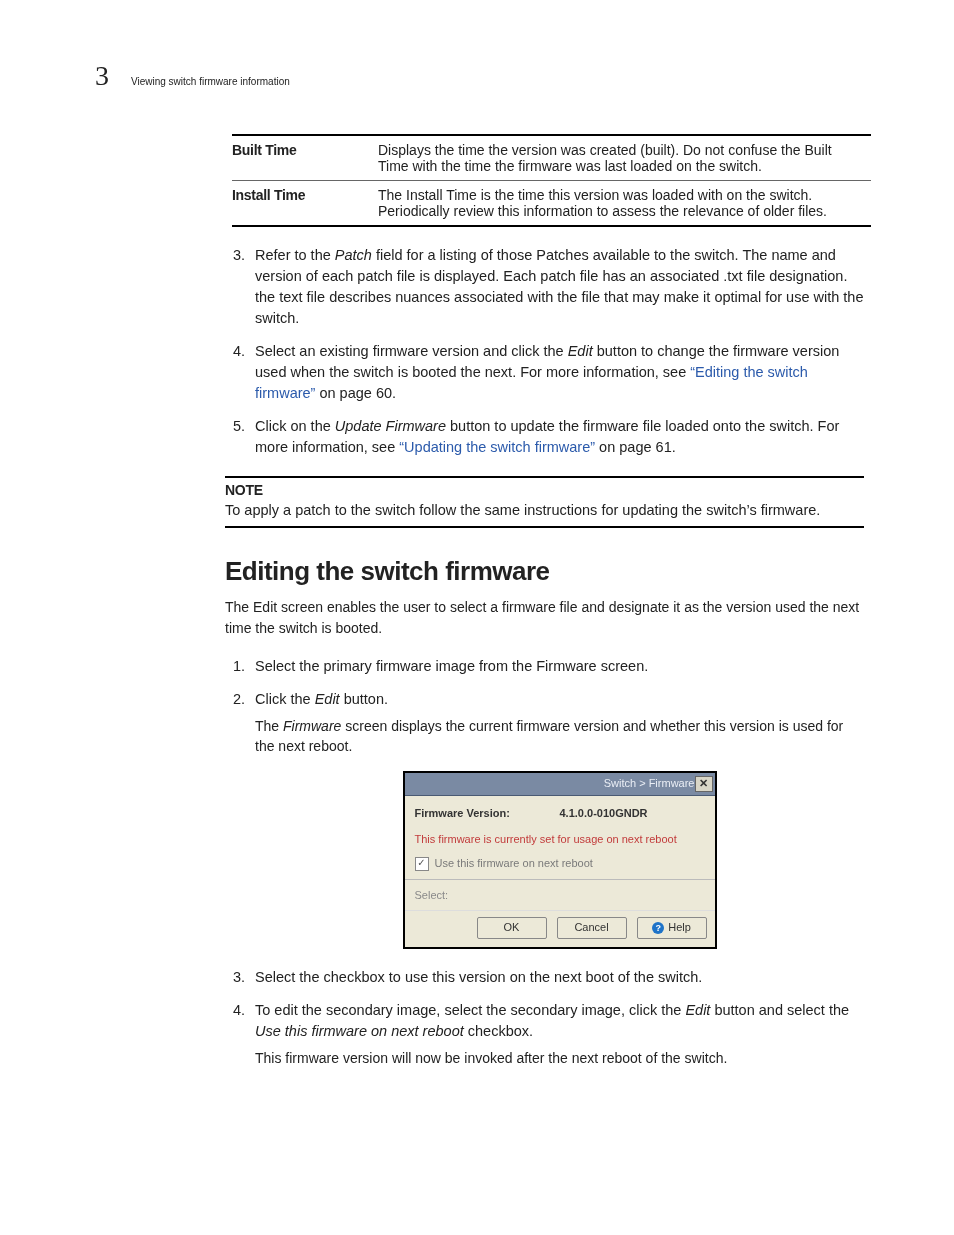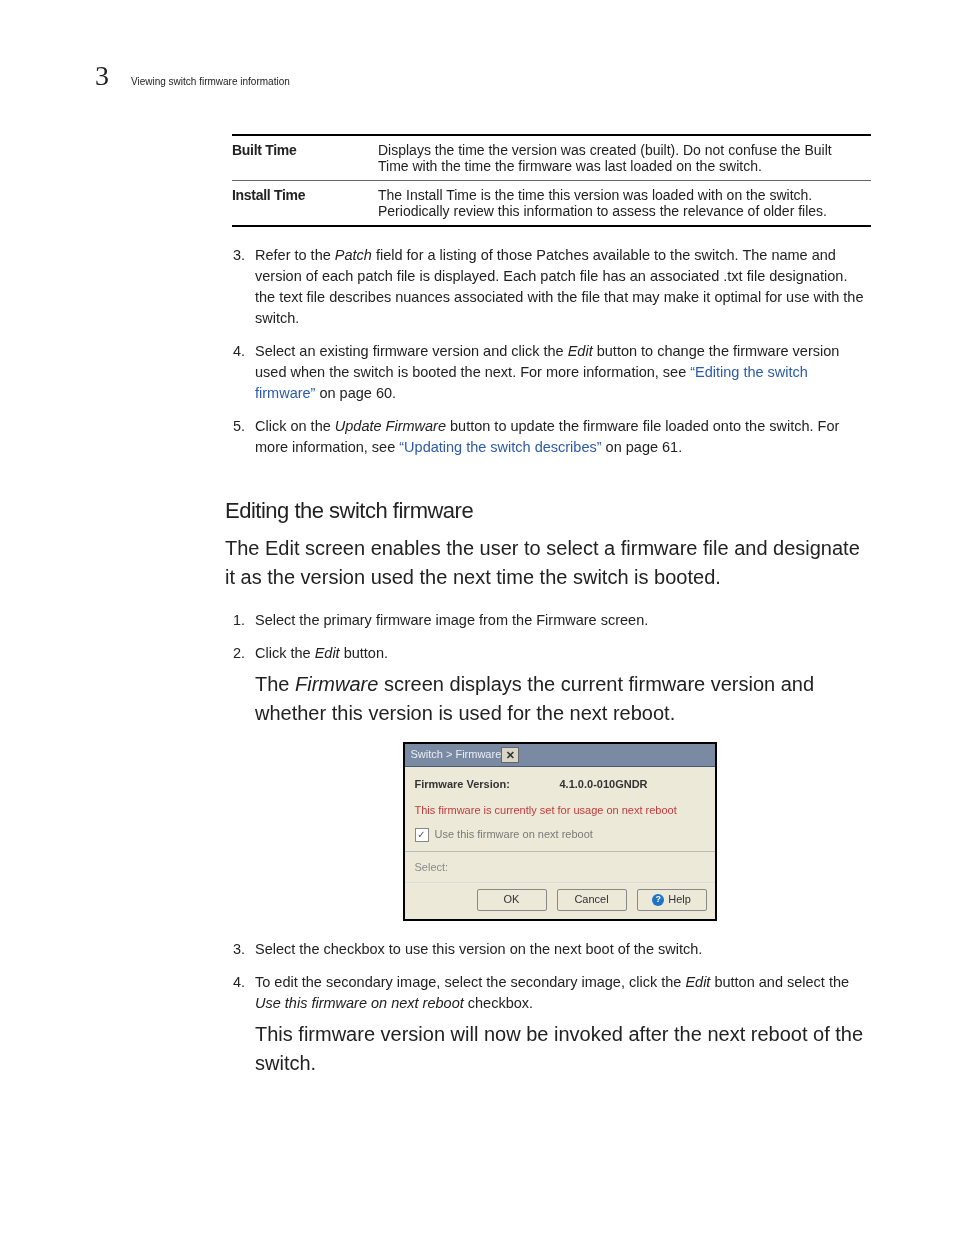--- a/index.html
+++ b/index.html
@@ -85,28 +85,28 @@
     font-stretch: condensed;
     letter-spacing: -0.3px;
     margin-bottom: 2px;
   }
   .note-block .note-body {
     font-size: 14.5px;
     line-height: 1.4;
   }
   h2.section {
     font-family: Arial, Helvetica, sans-serif;
-    font-weight: 400;
-    font-size: 22px;
+    font-weight: 700;
+    font-size: 26px;
     font-stretch: condensed;
     letter-spacing: -0.5px;
-    margin: 40px 0 10px 0;
+    margin: 28px 0 10px 0;
   }
   .para {
-    font-size: 20px;
+    font-size: 14px;
     line-height: 1.45;
     margin: 8px 0 10px 0;
   }
   .sub-para { margin-top: 6px; }
 
   
   .dialog-wrap {
     display: flex;
     justify-content: center;
     margin: 14px 0 18px 0;
@@ -116,21 +116,21 @@
     background: #ece9d8;
     border: 2px solid #000;
     font-family: Tahoma, Arial, sans-serif;
     font-size: 11px;
     color: #4a4a4a;
     box-shadow: none;
   }
   .dialog .titlebar {
     display: flex;
     align-items: center;
-    justify-content: flex-start;
+    justify-content: flex-end;
     background: #7a8aa3;
     color: #eaeef5;
     padding: 2px 2px 2px 6px;
     height: 18px;
     border-bottom: 1px solid #4a5a73;
   }
   .dialog .titlebar .t-title { font-size: 11px; font-weight: 400; }
   .dialog .titlebar .xbtn {
     width: 16px; height: 14px;
     background: #d9d6c7;
@@ -222,24 +222,28 @@
       </table>
 
     <ol class="steps" start="3">
       <li>
         <span>Refer to the </span><span class="em">Patch</span><span> field for a listing of those Patches available to the switch. The name and version of each patch file is displayed. Each patch file has an associated .txt file designation. the text file describes nuances associated with the file that may make it optimal for use with the switch.</span>
       </li>
       <li>
         <span>Select an existing firmware version and click the </span><span class="em">Edit</span><span> button to change the firmware version used when the switch is booted the next. For more information, see </span><a class="xref" href="#">“Editing the switch firmware”</a><span> on page 60.</span>
       </li>
       <li>
-        <span>Click on the </span><span class="em">Update Firmware</span><span> button to update the firmware file loaded onto the switch. For more information, see </span><a class="xref" href="#">“Updating the switch describes”</a><span> on page 61.</span>
+        <span>Click on the </span><span class="em">Update Firmware</span><span> button to update the firmware file loaded onto the switch. For more information, see </span><a class="xref" href="#">“Updating the switch firmware”</a><span> on page 61.</span>
       </li>
     </ol>
 
+    <div class="note-block">
+      <div class="note-title">NOTE</div>
+      <div class="note-body">To apply a patch to the switch follow the same instructions for updating the switch’s firmware.</div>
+    </div>
 
 
     <h2 class="section">Editing the switch firmware</h2>
     <div class="para">The Edit screen enables the user to select a firmware file and designate it as the version used the next time the switch is booted.</div>
 
     <ol class="steps" start="1">
       <li>
         <span>Select the primary firmware image from the Firmware screen.</span>
       </li>
       <li>

